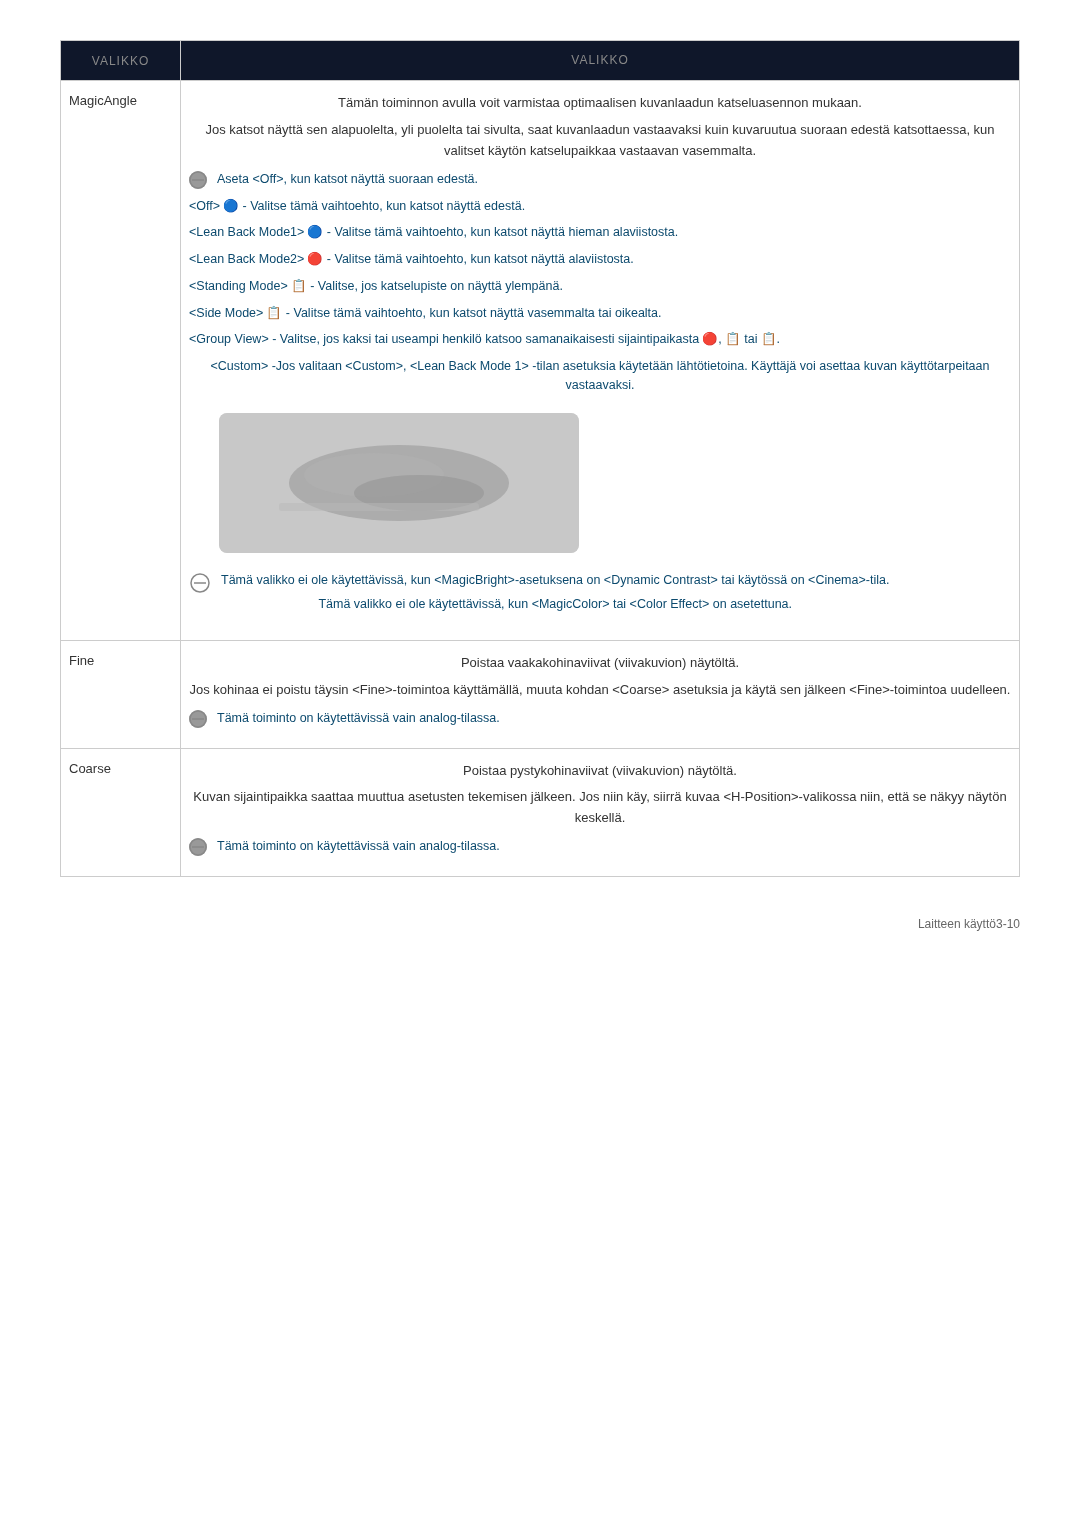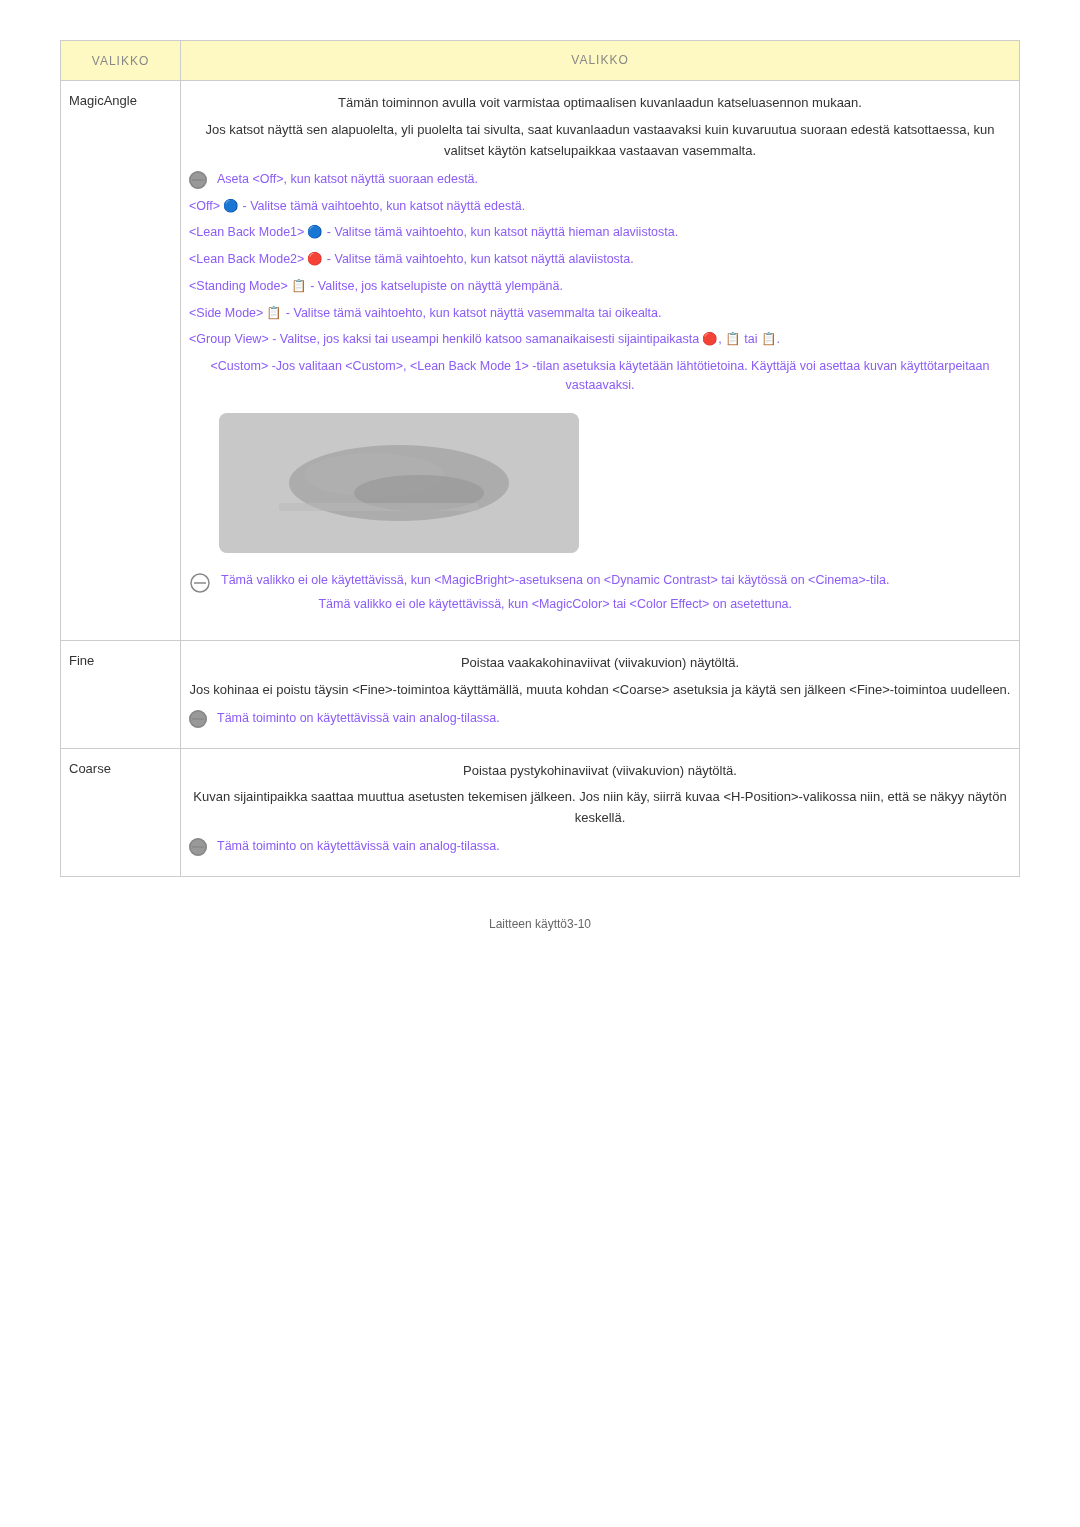--- a/index.html
+++ b/index.html
@@ -14,21 +14,21 @@
     }
     .page-content {
       width: 100%;
     }
     .main-table {
       width: 100%;
       border-collapse: collapse;
       border: 1px solid #ccc;
     }
     .main-table th {
-      background: #fef9c3;
+      background: #0f172a;
       border: 1px solid #ccc;
       padding: 10px 16px;
       text-align: center;
       color: #888;
       font-size: 12px;
       font-weight: normal;
       letter-spacing: 1px;
     }
     .main-table td {
       border: 1px solid #ccc;
@@ -58,39 +58,39 @@
       font-size: 10px;
       font-weight: bold;
       margin-top: 1px;
     }
     .note-icon.gray {
       background: #999;
       font-size: 9px;
     }
     .note-text {
       font-size: 12.5px;
-      color: #8b5cf6;
+      color: #0c4a6e;
       line-height: 1.5;
     }
     .img-placeholder {
       width: 360px;
       height: 140px;
       background: #d0d0d0;
       border-radius: 8px;
       margin: 18px 0 18px 30px;
       display: flex;
       align-items: center;
       justify-content: center;
       overflow: hidden;
       position: relative;
     }
     p { margin-bottom: 6px; }
     .footer {
       display: flex;
-      justify-content: center;
+      justify-content: flex-end;
       margin-top: 40px;
       font-size: 12px;
       color: #666;
     }
     .note-row {
       display: flex;
       gap: 10px;
       align-items: flex-start;
       margin: 8px 0;
     }

